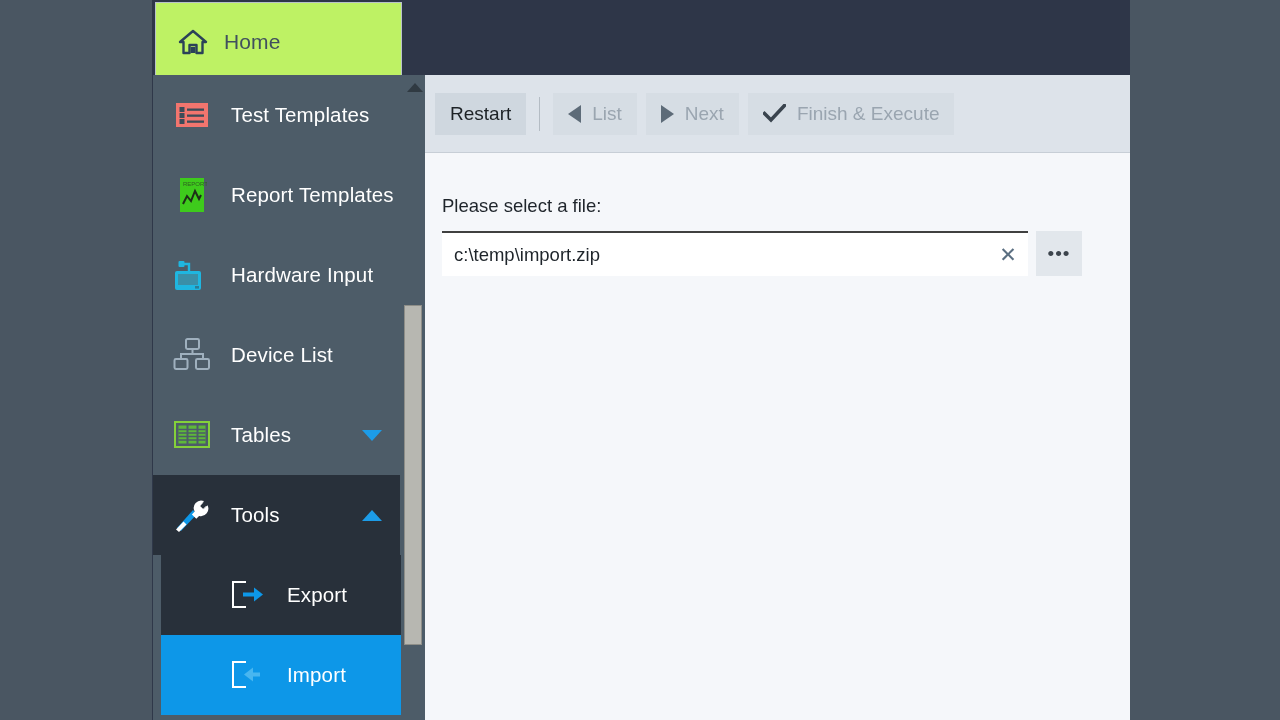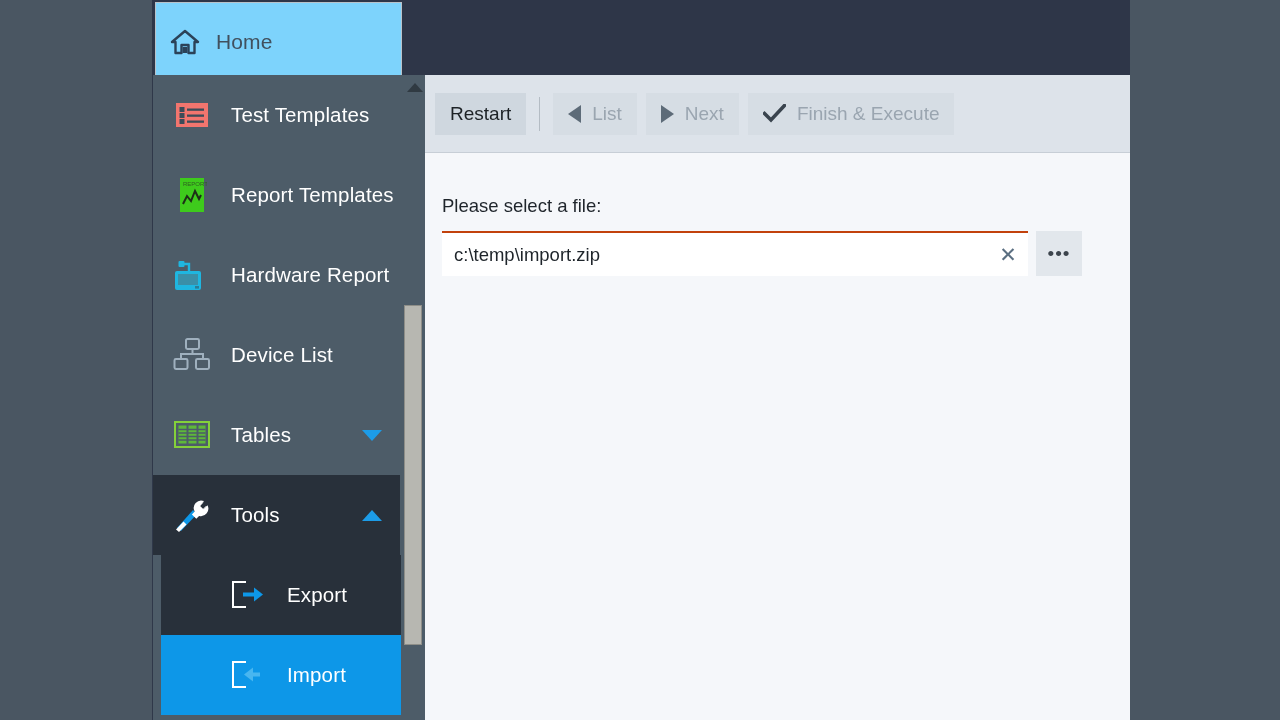--- a/index.html
+++ b/index.html
@@ -31,25 +31,25 @@
     left: 0; top: 0;
     width: 978px; height: 75px;
     background: #2e3648;
   }
 
   
   #home-tab {
     position: absolute;
     left: 3px; top: 2px;
     width: 247px; height: 80px;
-    background: #7dd3fc;
+    background: #bef264;
     border: 1px solid #b9c2c9;
     display: flex;
     align-items: center;
-    padding-left: 14px;
+    padding-left: 22px;
     cursor: default;
   }
   #home-tab .home-icon { width: 30px; height: 26px; flex: 0 0 auto; }
   #home-tab .home-label {
     margin-left: 16px;
     font-size: 21px;
     color: #41505e;
     letter-spacing: .1px;
   }
 
@@ -193,21 +193,21 @@
   }
   #file-row {
     margin-top: 14px;
     display: flex;
     align-items: flex-start;
   }
   #file-input-wrap {
     position: relative;
     width: 586px; height: 45px;
     background: #ffffff;
-    border-top: 2px solid #c2410c;
+    border-top: 2px solid #404040;
     display: flex;
     align-items: center;
   }
   #file-input-text {
     margin-left: 12px;
     font-size: 18.5px;
     color: #1f252b;
     flex: 1;
   }
   #clear-btn {
@@ -286,21 +286,21 @@
       <div class="nav-item">
         <span class="nav-icon">
           <svg width="38" height="36" viewBox="0 0 38 36">
             <rect x="2" y="14" width="26" height="19" rx="2" fill="#1fb6e0"></rect>
             <rect x="5" y="17" width="20" height="11" fill="#3a8fa8"></rect>
             <rect x="22" y="29" width="4" height="2.6" fill="#2b7d96"></rect>
             <path d="M16 14 L16 7 L10 7" fill="none" stroke="#1fb6e0" stroke-width="2.4"></path>
             <rect x="5.5" y="4" width="6" height="6" rx="1" fill="#1fb6e0"></rect>
           </svg>
         </span>
-        <span class="nav-label">Hardware Report</span>
+        <span class="nav-label">Hardware Input</span>
       </div>
 
       <div class="nav-item">
         <span class="nav-icon">
           <svg width="38" height="34" viewBox="0 0 38 34">
             <rect x="13" y="1" width="13" height="10" rx="1.4" fill="none" stroke="#9fb0be" stroke-width="2"></rect>
             <rect x="1.5" y="21" width="13" height="10" rx="1.4" fill="none" stroke="#9fb0be" stroke-width="2"></rect>
             <rect x="23" y="21" width="13" height="10" rx="1.4" fill="none" stroke="#9fb0be" stroke-width="2"></rect>
             <path d="M19.5 11 L19.5 16 M8 21 L8 16 L30 16 L30 21" fill="none" stroke="#9fb0be" stroke-width="2"></path>
           </svg>

